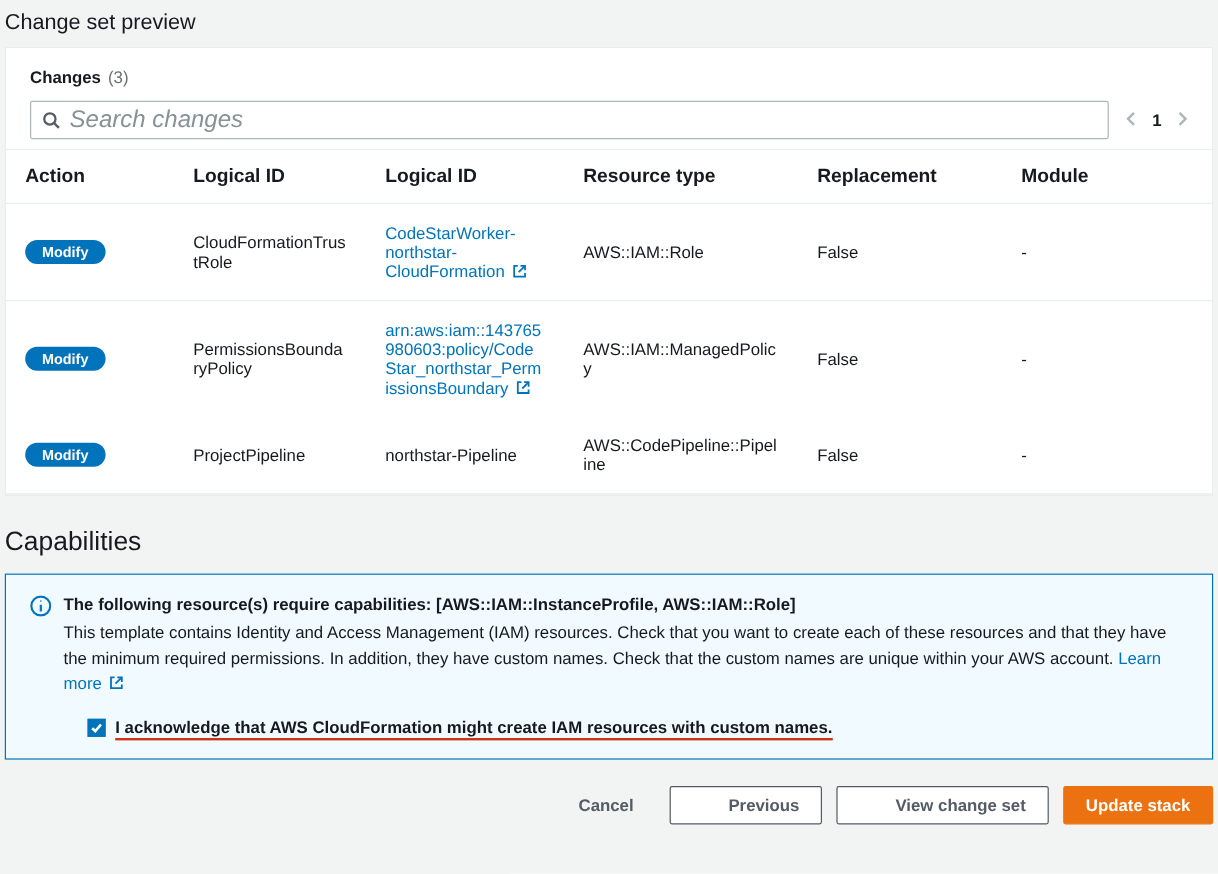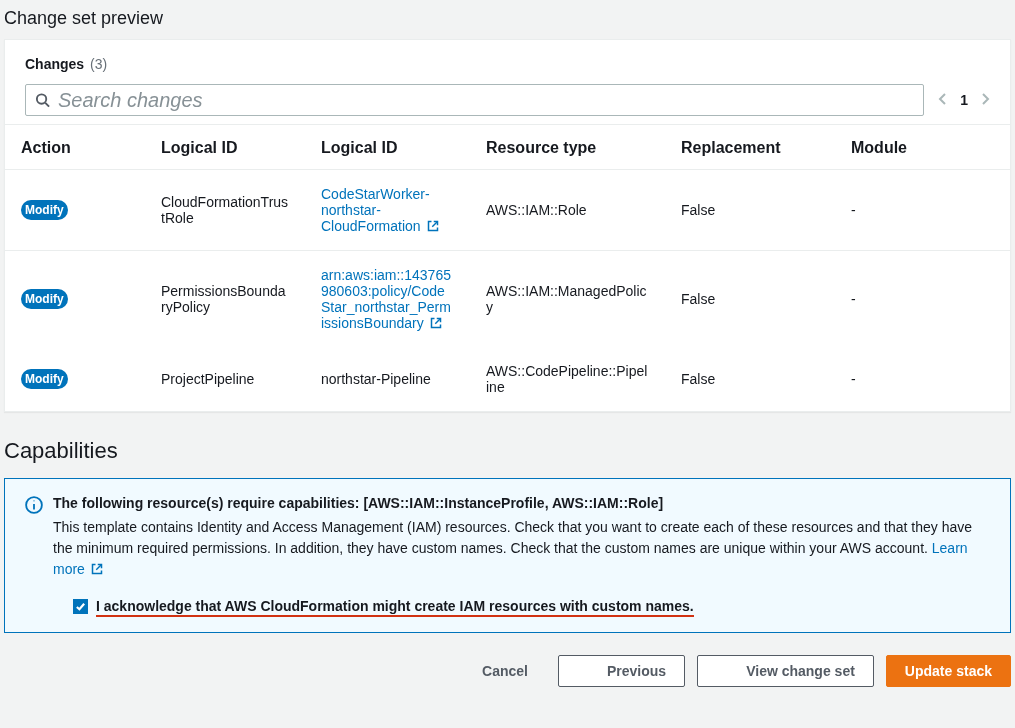--- a/index.html
+++ b/index.html
@@ -97,21 +97,21 @@
     border-top: 1px solid #eaeded;
     word-wrap: break-word;
   }
   table.changes tr:last-child td { border-bottom: 1px solid #eaeded; border: none; }
   .badge {
     display: inline-block;
     background: #0073bb;
     color: #fff;
     font-size: 12px;
     font-weight: 700;
-    padding: 3px 4px;
+    padding: 3px 14px;
     border-radius: 11px;
   }
   .link {
     color: #0073bb;
     cursor: pointer;
   }
   .link svg, .ext-icon {
     width: 12px;
     height: 12px;
     vertical-align: -1px;

